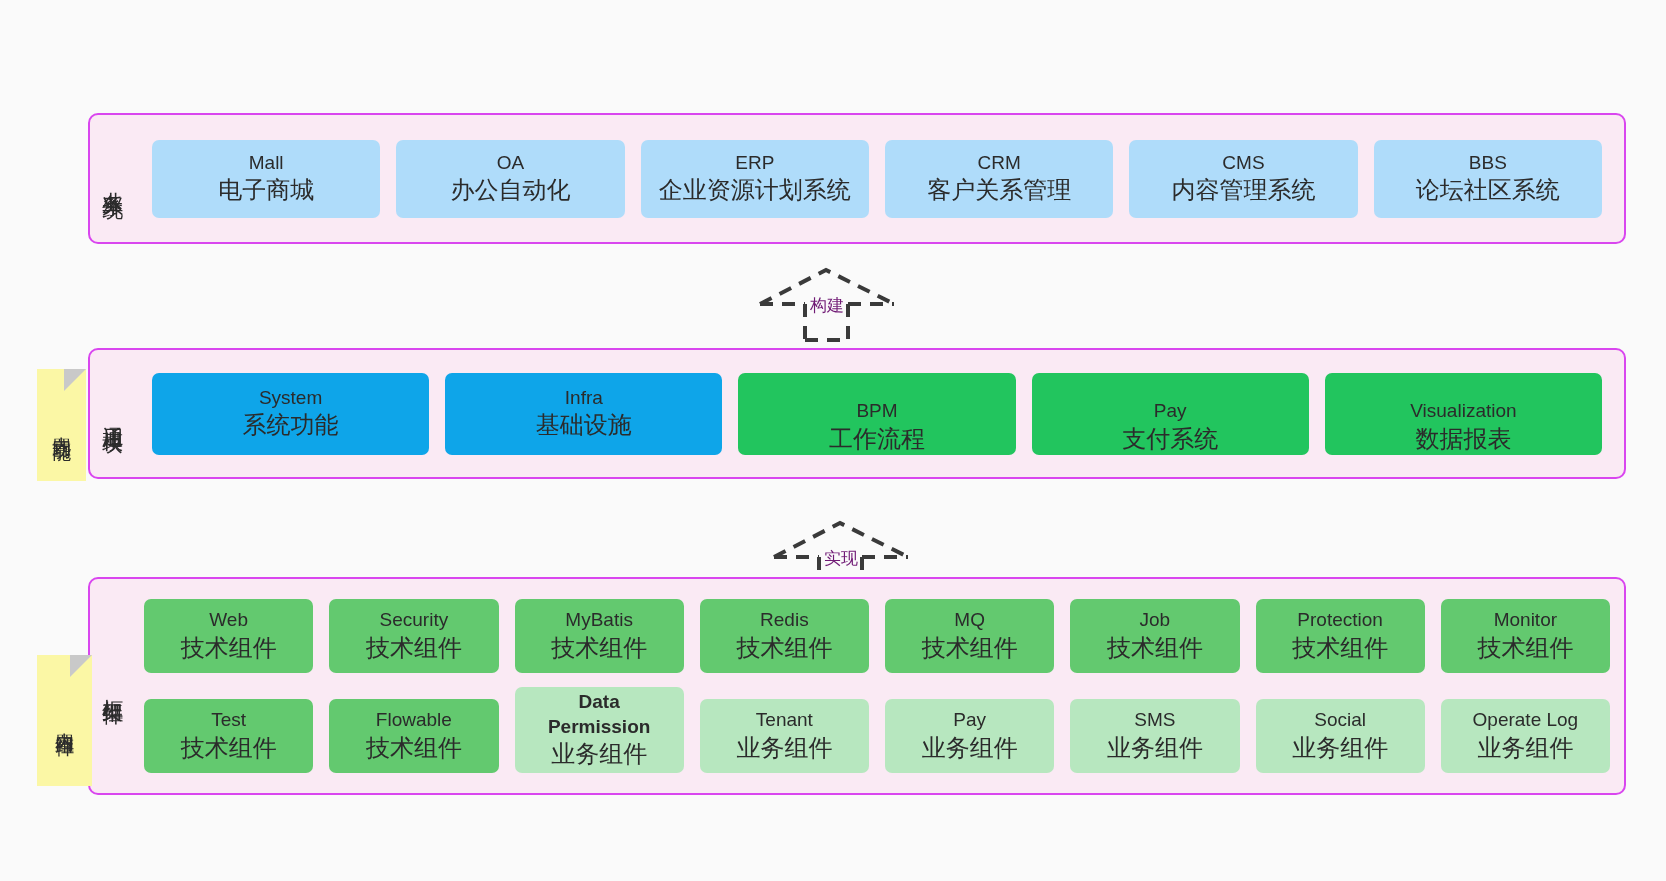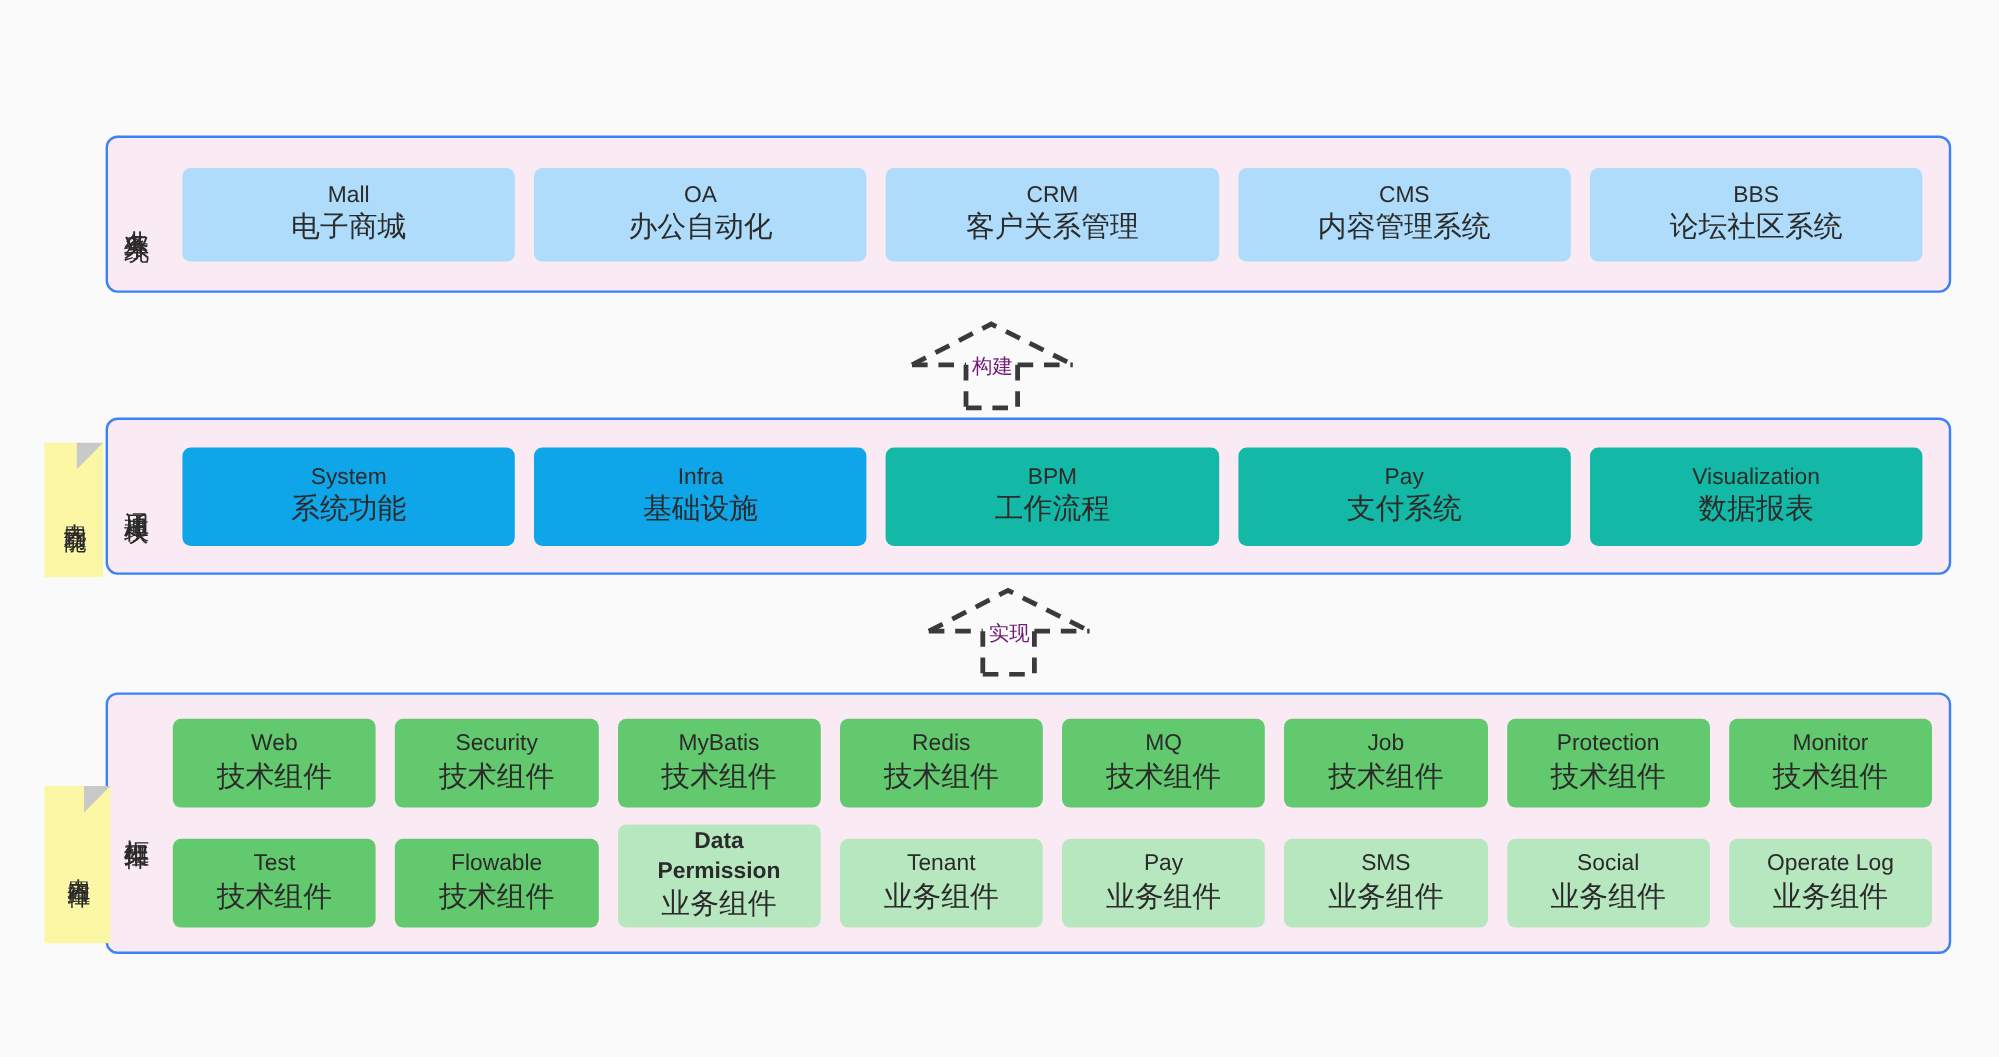--- a/index.html
+++ b/index.html
@@ -11,21 +11,21 @@
     color:#333333;
     overflow:hidden;
     position:relative;
   }
   .canvas{position:absolute;left:0;top:0;width:1666px;height:881px;}
 
   
   .layer{
     position:absolute;
     background:#FAEAF4;
-    border:2px solid #3b82f6;
+    border:2px solid #d946ef;
     border-radius:10px;
     box-sizing:border-box;
     display:flex;
     align-items:stretch;
   }
   .layer-title{
     width:46px;
     flex:0 0 46px;
     display:flex;
     align-items:center;
@@ -84,21 +84,21 @@
     background:#AFDCFA;
     margin:0 8px;
   }
   
   .mod-box{
     flex:1 1 0;
     height:82px;
     margin:0 8px;
   }
   .mod-box.strong{background:#0ea5e9;}
-  .mod-box.soft{background:#14b8a6;}
+  .mod-box.soft{background:#22c55e;justify-content:flex-end;}
   
   .fw-box{
     flex:1 1 0;
     height:74px;
   }
   .fw-box.tech{background:#63C96F;}
   .fw-box.biz{background:#B7E7BF;}
   .fw-box.tall{height:86px;}
 
   
@@ -148,20 +148,24 @@
 
       <div class="box biz-box">
         <span class="en">Mall</span>
         <span class="cn">电子商城</span>
       </div>
       <div class="box biz-box">
         <span class="en">OA</span>
         <span class="cn">办公自动化</span>
       </div>
       <div class="box biz-box">
+        <span class="en">ERP</span>
+        <span class="cn">企业资源计划系统</span>
+      </div>
+      <div class="box biz-box">
         <span class="en">CRM</span>
         <span class="cn">客户关系管理</span>
       </div>
       <div class="box biz-box">
         <span class="en">CMS</span>
         <span class="cn">内容管理系统</span>
       </div>
       <div class="box biz-box">
         <span class="en">BBS</span>
         <span class="cn">论坛社区系统</span>
@@ -208,21 +212,21 @@
         <span class="cn">支付系统</span>
       </div>
       <div class="box mod-box soft">
         <span class="en">Visualization</span>
         <span class="cn">数据报表</span>
       </div>
 
     </div>
   </div>
 
-  <div class="arrow" style="left:766px;top:480px;width:152px;height:84px;">
+  <div class="arrow" style="left:766px;top:511px;width:152px;height:84px;">
     <svg width="152" height="84" viewBox="0 0 152 84">
       <path d="M 8 46 L 74 12 L 142 46" fill="none" stroke="#3A3A3A" stroke-width="4" stroke-dasharray="13,9" stroke-linecap="butt"></path>
       <path d="M 53 46 L 53 84 M 96 46 L 96 84 M 53 82 L 96 82" fill="none" stroke="#3A3A3A" stroke-width="4" stroke-dasharray="13,9"></path>
       <path d="M 8 46 L 53 46 M 96 46 L 142 46" fill="none" stroke="#3A3A3A" stroke-width="4" stroke-dasharray="13,9"></path>
     </svg>
     <span class="lbl" style="left:58px;top:36px;">实现</span>
   </div>
 
   <div class="note" style="left:37px;top:655px;width:55px;height:131px;">
     <span>内置组件</span>

